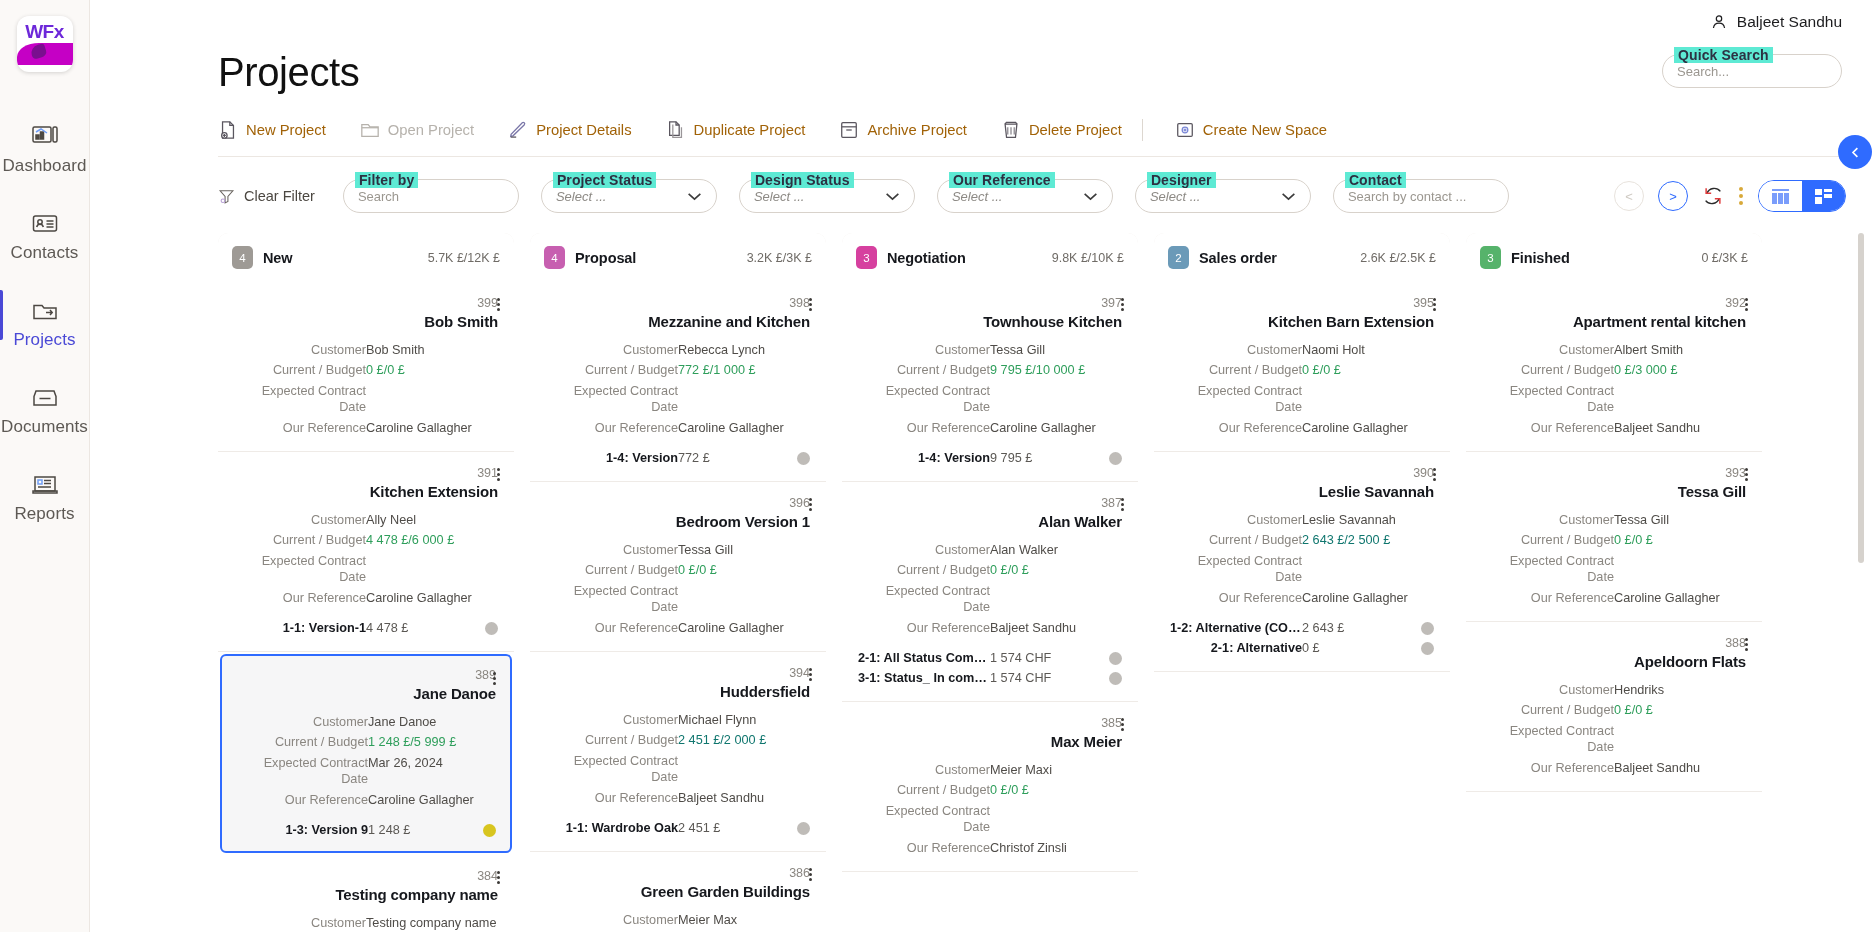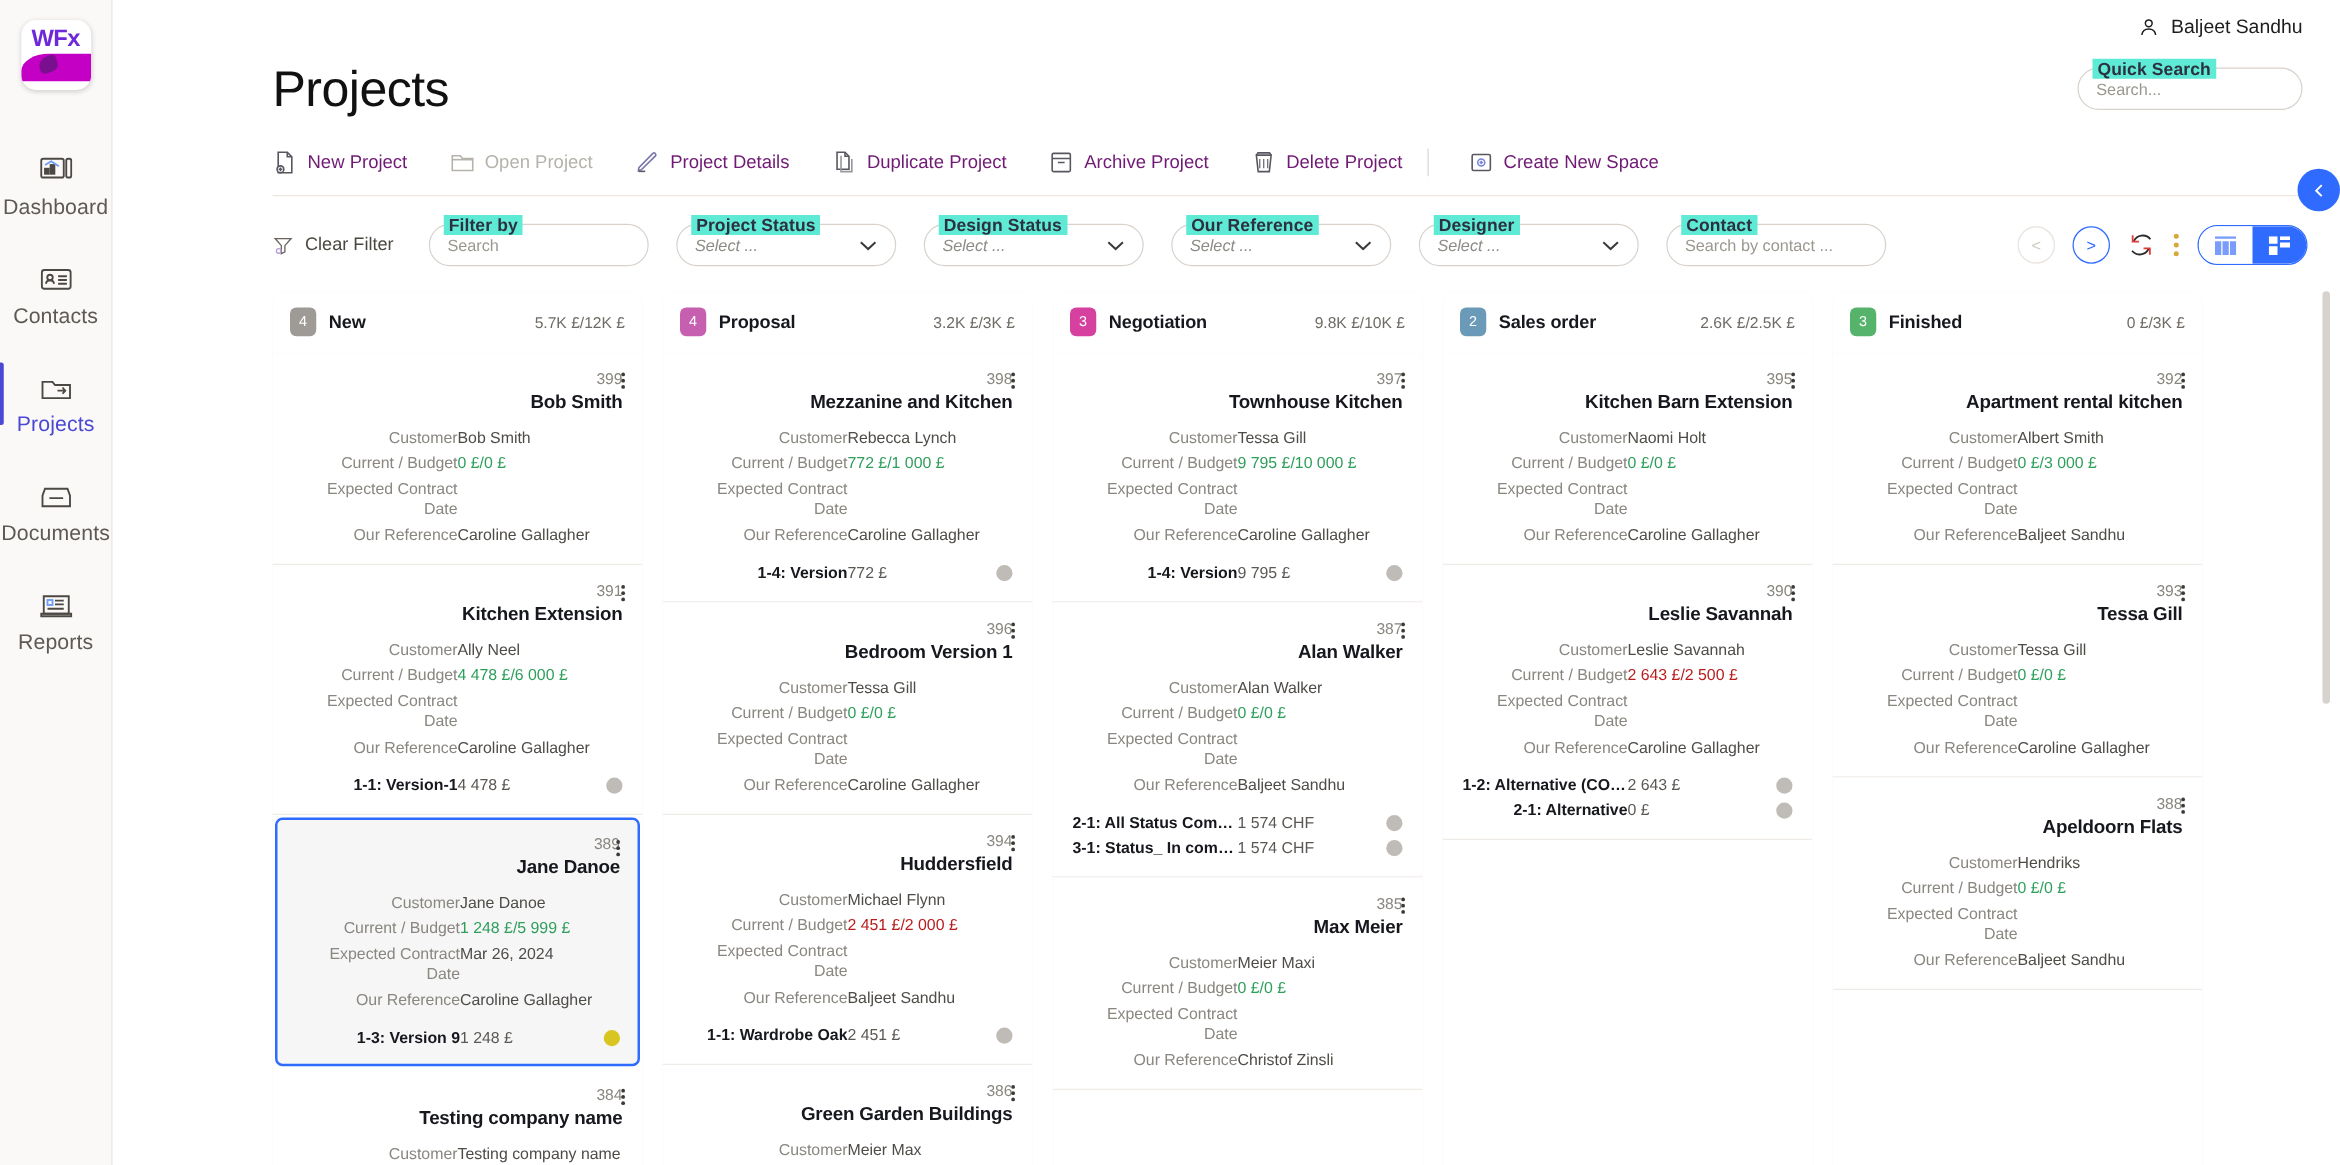--- a/index.html
+++ b/index.html
@@ -98,21 +98,21 @@
     margin: 6px 0 0 128px; letter-spacing: -.4px; line-height: 1.1;
   }
 
   
   .actions {
     display: flex; align-items: center; gap: 0;
     margin: 22px 0 0 128px; padding-bottom: 12px;
   }
   .action {
     display: flex; align-items: center; gap: 8px;
-    font-size: 14.8px; color: #701a75; cursor: pointer;
+    font-size: 14.8px; color: #a16207; cursor: pointer;
     padding: 4px 16px 4px 0; white-space: nowrap;
   }
   .action:not(:first-child) { padding-left: 18px; }
   .action.disabled { color: #b6b2ac; cursor: default; }
   .sep { width: 1px; height: 22px; background: #ddd7d0; margin: 0 14px 0 4px; }
   .divider-line { height: 1px; background: #ece7e2; margin: 0 30px 0 128px; }
 
   
   .filterbar {
     display: flex; align-items: center; gap: 0;
@@ -193,21 +193,21 @@
     position: absolute; right: 14px; top: 16px;
     width: 4px; cursor: pointer;
     display: flex; flex-direction: column; gap: 2px; align-items: center;
   }
   .kebab i { width: 3px; height: 3px; border-radius: 50%; background: #3c3a37; display: block; }
   .rows { margin-top: 10px; }
   .row { display: flex; font-size: 12.7px; line-height: 1.3; padding: 2px 0; }
   .row .k { color: #8a8680; width: 132px; flex: 0 0 132px; }
   .row .v { color: #4f4c48; }
   .v.green { color: #2e9e5b; }
-  .v.red { color: #b91c1c; }
+  .v.red { color: #0f766e; }
   .versions { margin-top: 10px; }
   .vrow { display: flex; align-items: center; font-size: 12.7px; padding: 3px 0; }
   .vrow .vn { font-weight: bold; color: #16181d; width: 132px; flex: 0 0 132px;
     white-space: nowrap; overflow: hidden; text-overflow: ellipsis; }
   .vrow .vv { color: #5b5854; }
   .dot { margin-left: auto; width: 13px; height: 13px; border-radius: 50%; background: #bfbcb8; }
   .dot.yellow { background: #d8c51f; }
 
   .board-scroll {
     position: absolute; right: 8px; top: 0; width: 6px; height: 100%;

